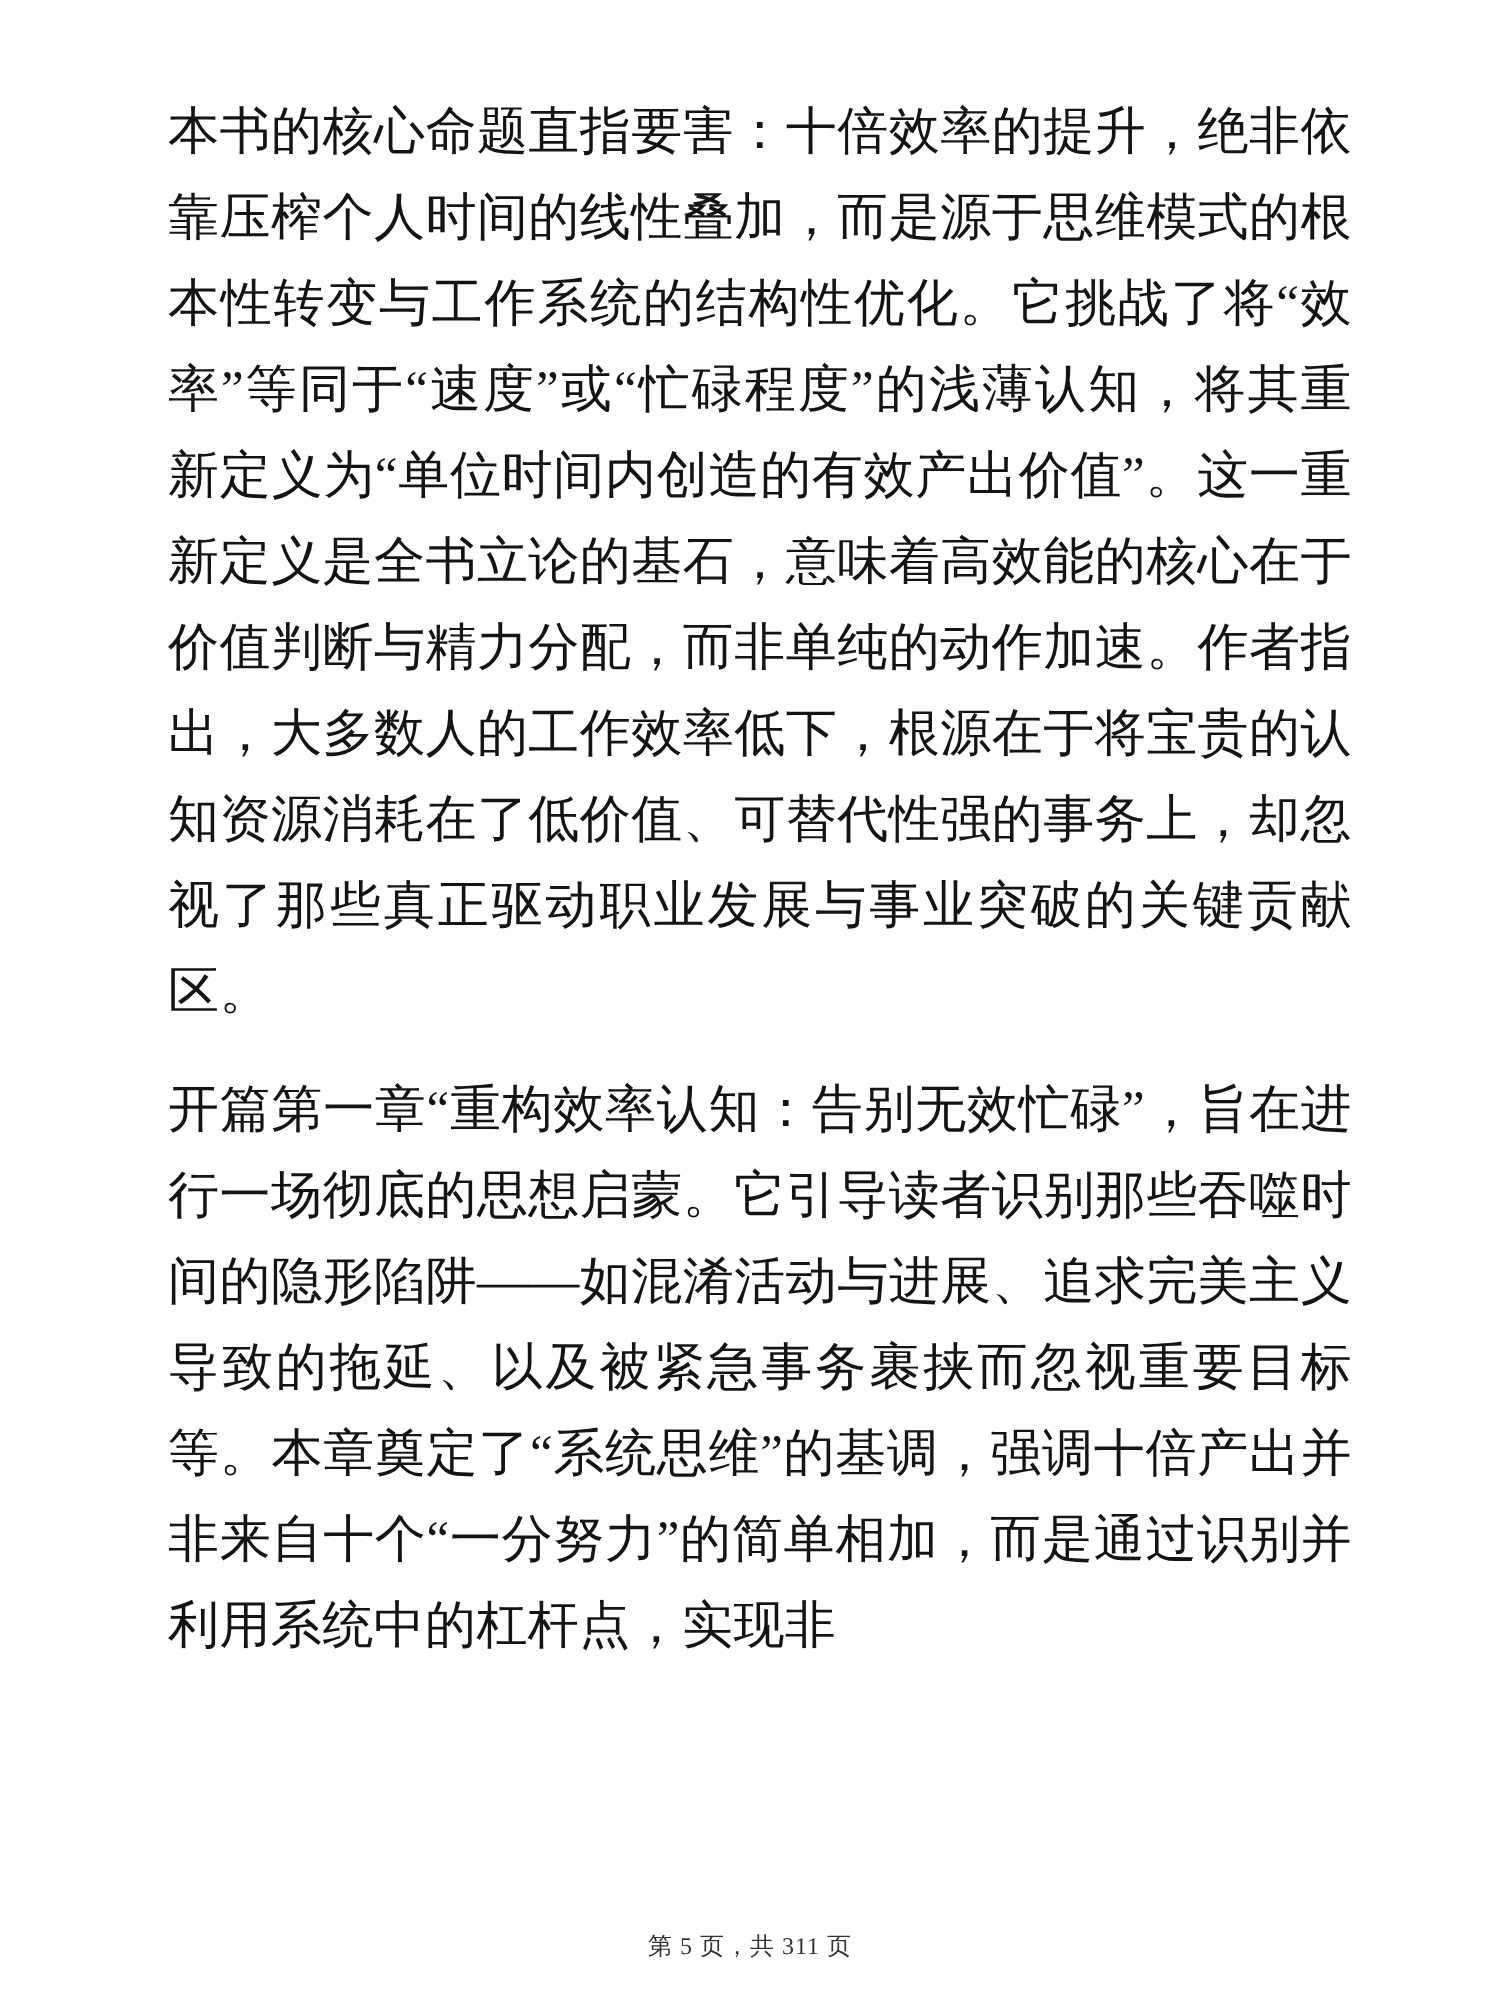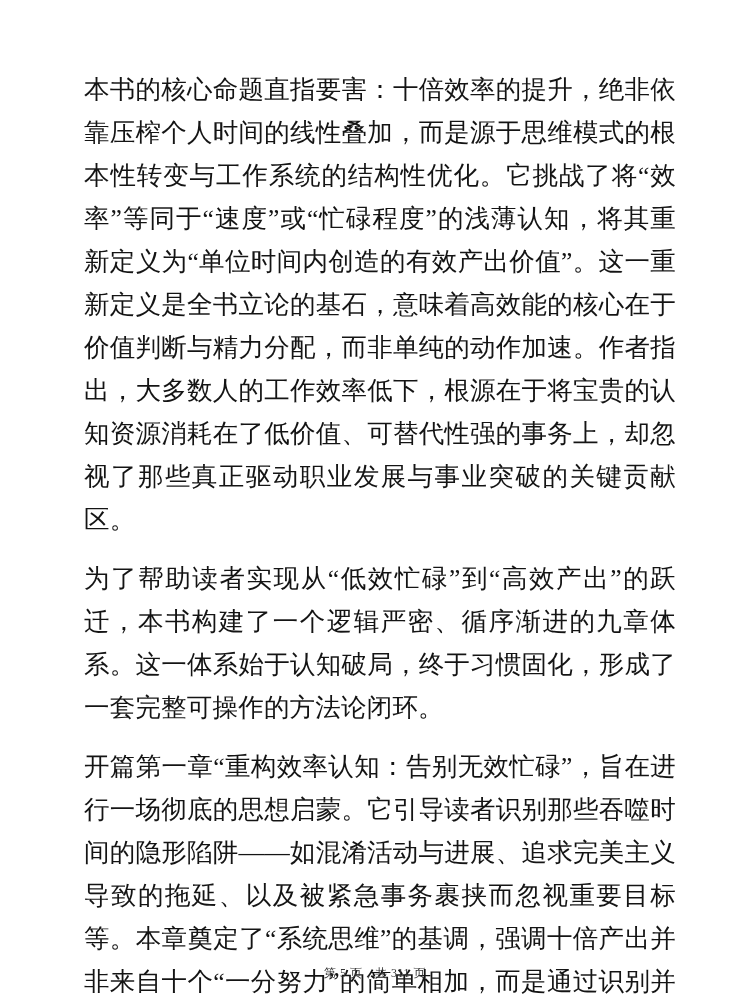--- a/index.html
+++ b/index.html
@@ -12,21 +12,21 @@
     background: #ffffff;
     font-family: "Liberation Serif", "DejaVu Serif", serif;
     color: #1a1a1a;
     overflow: hidden;
   }
   .page {
     position: relative;
     box-sizing: border-box;
     width: 750px;
     height: 1000px;
-    padding: 68px 74px 0 84px;
+    padding: 44px 74px 0 84px;
     background: #ffffff;
   }
   .body-text {
     font-size: 25.5px;
     line-height: 43px;
     letter-spacing: 0.2px;
     text-align: justify;
     text-justify: inter-character;
     color: #141414;
     font-weight: 500;
@@ -49,17 +49,16 @@
     font-family: "Liberation Serif", "DejaVu Serif", serif;
     letter-spacing: 0.5px;
   }
 </style>
 </head>
 <body>
 
 <div class="page">
   <div class="body-text">
     <p class="para">本书的核心命题直指要害：十倍效率的提升，绝非依靠压榨个人时间的线性叠加，而是源于思维模式的根本性转变与工作系统的结构性优化。它挑战了将“效率”等同于“速度”或“忙碌程度”的浅薄认知，将其重新定义为“单位时间内创造的有效产出价值”。这一重新定义是全书立论的基石，意味着高效能的核心在于价值判断与精力分配，而非单纯的动作加速。作者指出，大多数人的工作效率低下，根源在于将宝贵的认知资源消耗在了低价值、可替代性强的事务上，却忽视了那些真正驱动职业发展与事业突破的关键贡献区。</p>
-    <p class="para">为了帮助读者实现从“低效忙碌”到“高效产出”的跃迁，本书构建了一个逻辑严密、循序渐进的九章体系。这一体系始于认知破局，终于习惯固化，形成了一套完整可操作的方法论闭环。</p>
     <p class="para">开篇第一章“重构效率认知：告别无效忙碌”，旨在进行一场彻底的思想启蒙。它引导读者识别那些吞噬时间的隐形陷阱——如混淆活动与进展、追求完美主义导致的拖延、以及被紧急事务裹挟而忽视重要目标等。本章奠定了“系统思维”的基调，强调十倍产出并非来自十个“一分努力”的简单相加，而是通过识别并利用系统中的杠杆点，实现非</p>
   </div>
   <div class="footer">第 5 页，共 311 页</div>
 </div>
 
 </body></html>

